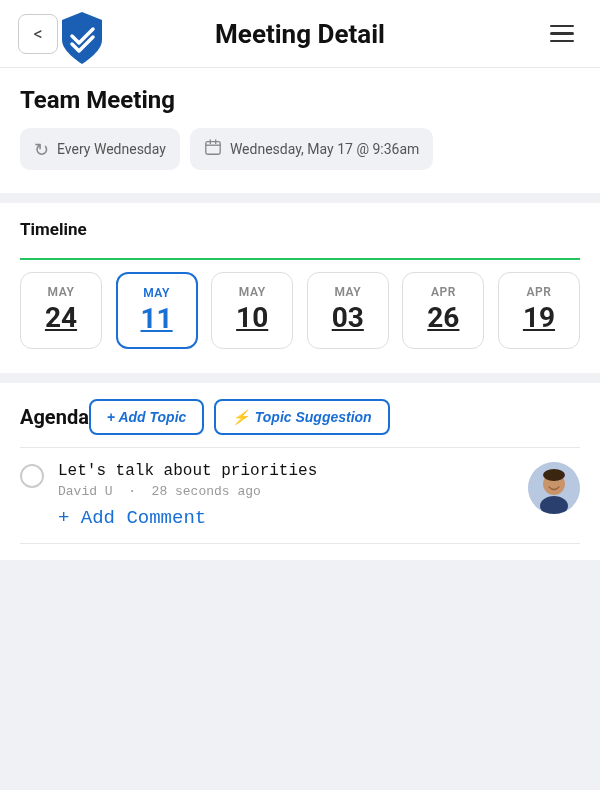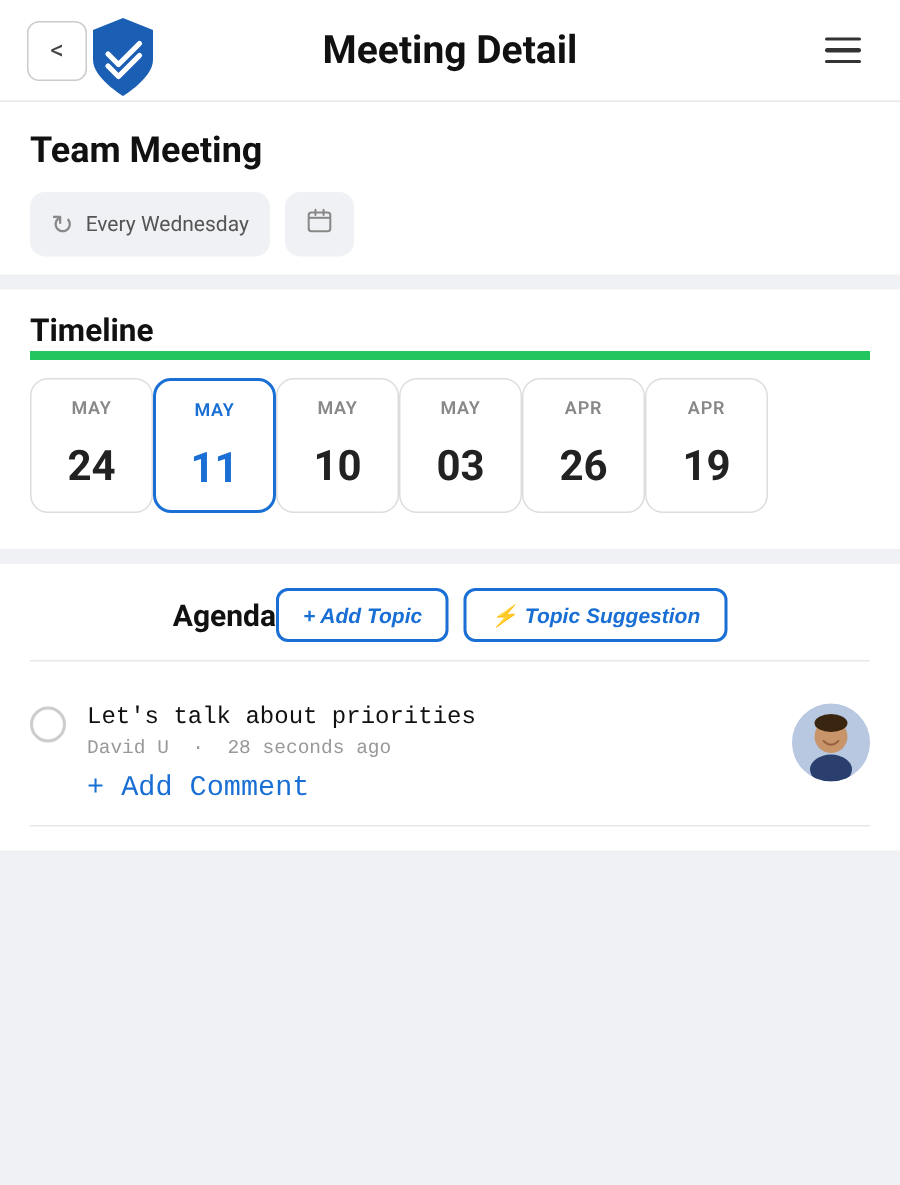--- a/index.html
+++ b/index.html
@@ -69,21 +69,21 @@
     .menu-bar {
       width: 24px;
       height: 2.5px;
       background: #333;
       border-radius: 2px;
     }
 
     
     .section-title-area {
       background: #fff;
-      padding: 18px 20px 12px 20px;
+      padding: 18px 20px 23px 20px;
     }
 
     .meeting-title {
       font-size: 24px;
       font-weight: 700;
       color: #111;
       margin-bottom: 14px;
     }
 
     .schedule-row {
@@ -108,32 +108,33 @@
     }
 
     
     .timeline-section {
       background: #fff;
       margin-top: 10px;
       padding: 16px 20px 20px 20px;
     }
 
     .section-label {
-      font-size: 21px;
+      font-size: 17px;
       font-weight: 700;
       color: #111;
       margin-bottom: 12px;
-      padding-bottom: 1px;
-      border-bottom: 6px solid #22c55e;
+      padding-bottom: 19px;
+      border-bottom: 2px solid #22c55e;
     }
 
     .timeline-cards {
       display: flex;
       overflow-x: auto;
       padding-bottom: 4px;
+      justify-content: space-between;
     }
 
     .date-card {
       min-width: 82px;
       background: #fff;
       border: 1.5px solid #ddd;
       border-radius: 12px;
       display: flex;
       flex-direction: column;
       align-items: center;
@@ -155,39 +156,39 @@
     }
 
     .date-card.active .month {
       color: #1a6fd4;
     }
 
     .date-card .day {
       font-size: 28px;
       font-weight: 700;
       color: #222;
-      margin-top: 15px;
+      margin-top: 2px;
+      text-decoration: underline;
     }
 
     .date-card.active .day {
       color: #1a6fd4;
     }
 
     
     .agenda-section {
       background: #fff;
       margin-top: 10px;
       padding: 16px 20px;
     }
 
     .agenda-header {
       display: flex;
       align-items: center;
-      justify-content: center;
-      margin-bottom: 14px;
+      justify-content: flex-start;
       padding-bottom: 12px;
       border-bottom: 1px solid #e8e8e8;
     }
 
     .agenda-label {
       font-size: 20px;
       font-weight: 700;
       color: #111;
     }
 
@@ -316,20 +317,21 @@
     </div>
     <div class="schedule-pill">
       <span class="icon">
         <svg width="18" height="18" viewBox="0 0 20 20" fill="none">
           <rect x="2" y="4" width="16" height="14" rx="2" stroke="#888" stroke-width="1.5"></rect>
           <line x1="2" y1="8" x2="18" y2="8" stroke="#888" stroke-width="1.5"></line>
           <line x1="7" y1="2" x2="7" y2="6" stroke="#888" stroke-width="1.5" stroke-linecap="round"></line>
           <line x1="13" y1="2" x2="13" y2="6" stroke="#888" stroke-width="1.5" stroke-linecap="round"></line>
         </svg>
       </span>
+      <span>Wednesday, May 17 @ 9:36am</span>
     </div>
   </div>
 </div>
 
 <div class="timeline-section">
   <div class="section-label">Timeline</div>
   <div class="timeline-cards">
   <div class="date-card">
       <span class="month">MAY</span>
       <span class="day">24</span>

